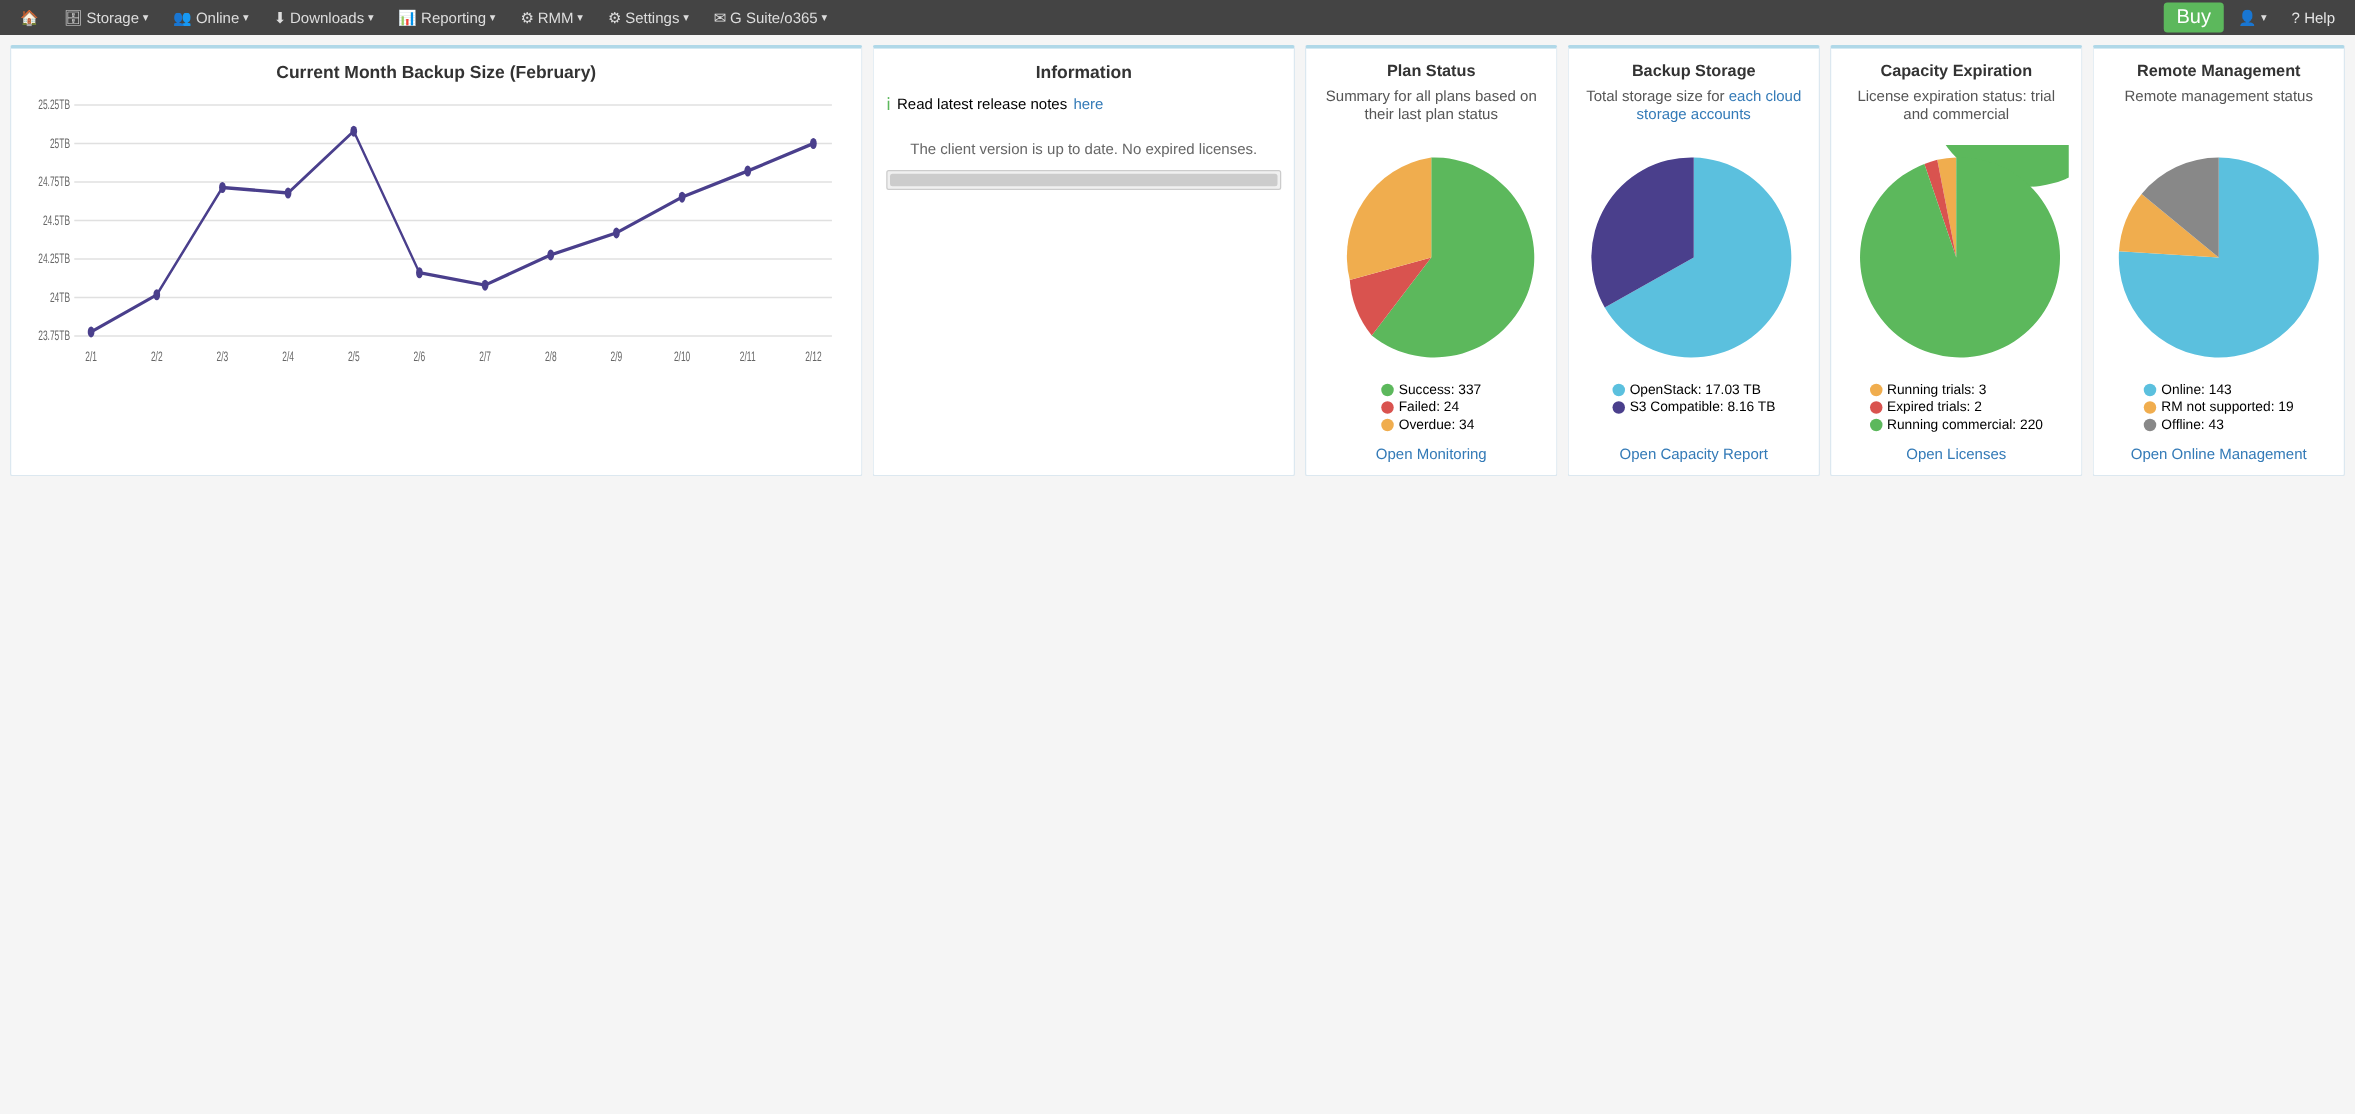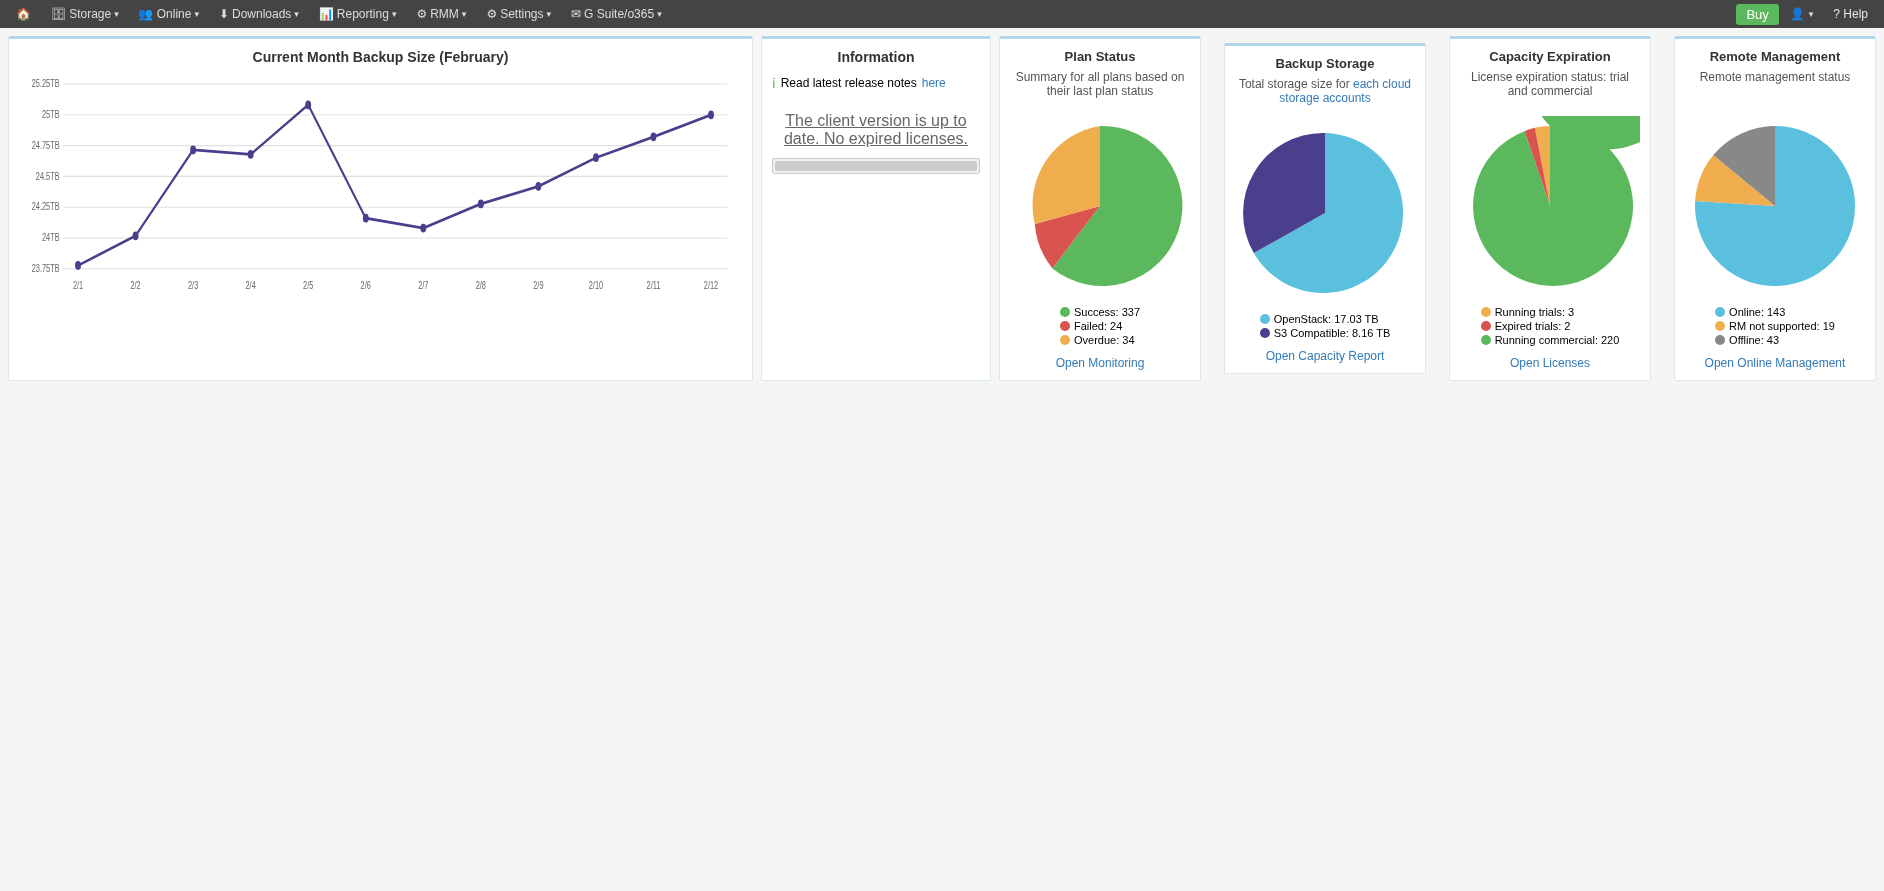--- a/index.html
+++ b/index.html
@@ -17,69 +17,69 @@
     }
     .navbar .nav-item {
       display: flex; align-items: center; gap: 3px;
       padding: 0 8px; height: 28px; cursor: pointer;
       color: #ddd; font-size: 12px; white-space: nowrap;
     }
     .navbar .nav-home { padding: 0 8px; }
     .navbar .spacer { flex: 1; }
     .navbar .buy-btn {
       background: #5cb85c; color: #fff; border: none;
-      padding: 3px 10px; border-radius: 3px; cursor: pointer; font-size: 13px;
+      padding: 3px 10px; border-radius: 3px; cursor: pointer; font-size: 16px;
     }
     .navbar .help-item { color: #e5e5e5; padding: 0 8px; cursor: pointer; }
     .caret { font-size: 9px; }
 
     
     .main-content { padding: 8px; display: flex; flex-direction: row; gap: 8px; }
 
     
     .top-row { display: flex; gap: 8px; }
     .chart-panel {
       flex: 1; background: #fff; border: 1px solid #dce8f0;
       border-top: 3px solid #b0d8e8; border-radius: 2px; padding: 10px;
     }
     .info-panel {
-      width: 230px; background: #fff; border: 1px solid #dce8f0;
+      width: 338px; background: #fff; border: 1px solid #dce8f0;
       border-top: 3px solid #b0d8e8; border-radius: 2px; padding: 10px;
     }
     .panel-title {
       text-align: center; font-weight: bold; font-size: 14px;
       margin-bottom: 8px; color: #333;
     }
     .info-panel .info-note {
       display: flex; align-items: center; gap: 5px;
       font-size: 12px; margin-bottom: 8px;
     }
     .info-panel .info-note .icon-info {
       color: #5cb85c; font-size: 14px;
     }
     .info-panel .info-note a { color: #337ab7; text-decoration: none; }
     .info-panel .status-text {
-      text-align: center; color: #666; font-size: 16px; margin-top: 20px; text-decoration: underline;
+      text-align: center; color: #666; font-size: 12px; margin-top: 20px;
     }
     .info-scrollbar {
       height: 16px; background: #f0f0f0; margin-top: 10px;
       border: 1px solid #ccc; border-radius: 2px; position: relative;
     }
     .info-scrollbar-thumb {
       position: absolute; left: 0; right: 0; top: 2px; bottom: 2px;
       background: #ccc; border-radius: 2px;
       margin: 0 2px;
     }
 
     
     .chart-area { position: relative; height: 220px; }
     .chart-svg { width: 100%; height: 100%; }
 
     
-    .bottom-row { display: flex; gap: 23px; align-items: center; }
+    .bottom-row { display: flex; gap: 8px; }
     .stat-card {
       flex: 1; background: #fff; border: 1px solid #dce8f0;
       border-top: 3px solid #b0d8e8; border-radius: 2px; padding: 10px;
       display: flex; flex-direction: column; align-items: center;
     }
     .stat-card .card-title {
       font-weight: bold; font-size: 13px; color: #333; margin-bottom: 6px;
     }
     .stat-card .card-desc {
       text-align: center; color: #555; font-size: 12px; margin-bottom: 10px; min-height: 36px;

